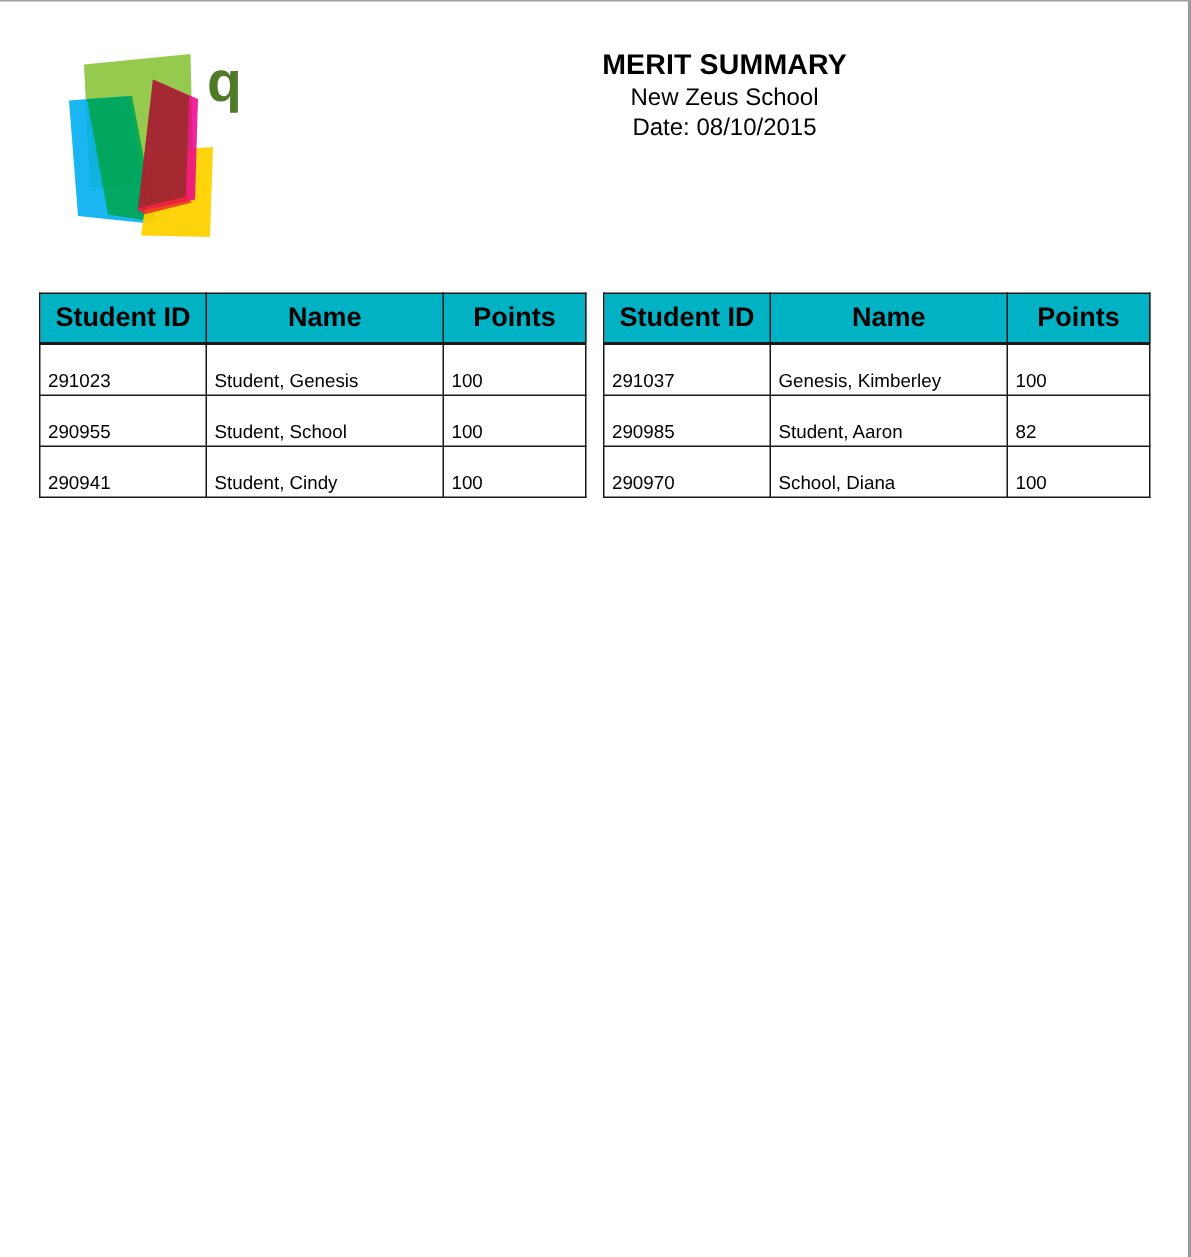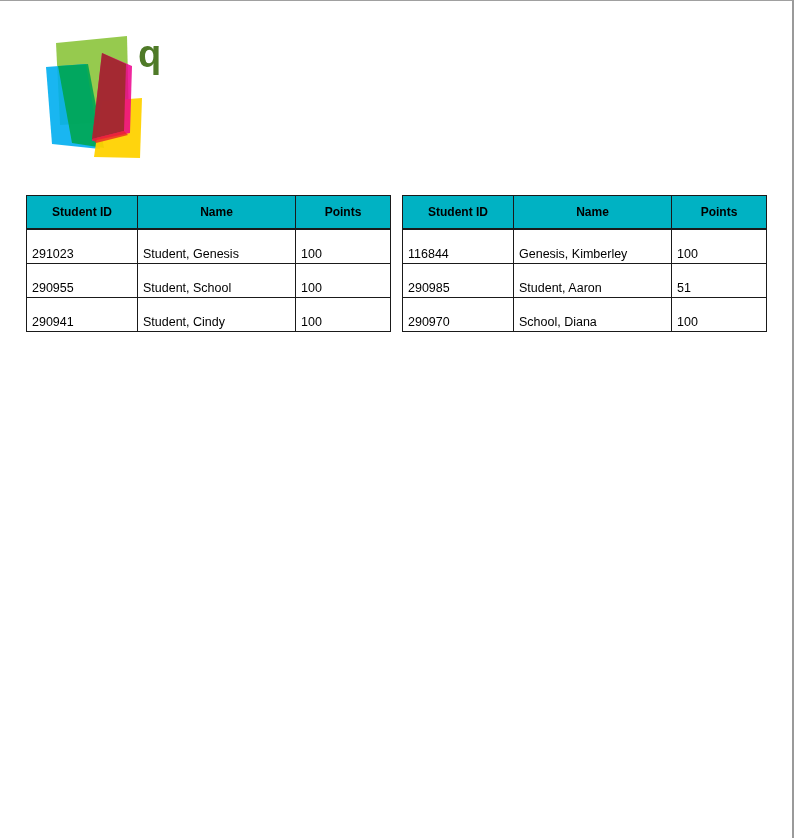--- a/index.html
+++ b/index.html
@@ -14,21 +14,21 @@
     .header { position: absolute; left: 340px; top: 32px; width: 286px; text-align: center; }
     .title { font-weight: bold; font-size: 19px; line-height: 22px; letter-spacing: 0.1px; }
     .subtitle { font-size: 16px; line-height: 20px; margin-top: 1px; }
     .date { font-size: 16px; line-height: 20px; }
 
     table.grid {
       position: absolute; border-collapse: collapse;
       font-size: 12.5px; table-layout: fixed;
     }
     table.grid th {
-      background: #00b2c3; font-weight: bold; font-size: 12px;
+      background: #00b2c3; font-weight: bold; font-size: 18px;
       height: 33px; border: 1.5px solid #1a1a1a; text-align: center;
       border-bottom: 2.5px solid #1a1a1a;
     }
     table.grid td {
       height: 20px; border: 1.5px solid #1a1a1a; padding: 16px 4px 0 5px;
       font-size: 12.5px; line-height: 17px; vertical-align: middle;
       white-space: nowrap;
     }
     #table-left { left: 26px; top: 194px; width: 364px; }
     #table-right { left: 402px; top: 194px; width: 365px; }
@@ -45,20 +45,25 @@
     <polygon points="12,12 83,5 85,90 16,94" fill="#8dc63f" opacity="0.92"></polygon>
     <polygon points="2,36 42,33 56,118 8,113" fill="#00aeef" opacity="0.9"></polygon>
     <polygon points="14,35 44,33 60,117 28,112" fill="#00a651" opacity="0.9"></polygon>
     <polygon points="58,70 98,67 96,127 50,126" fill="#ffd200" opacity="0.95"></polygon>
     <polygon points="58,22 88,35 86,102 48,110" fill="#ec008c" opacity="0.85"></polygon>
     <polygon points="58,22 82,33 80,100 48,108" fill="#9e2a2b" opacity="0.92"></polygon>
     <polygon points="48,108 80,100 84,104 52,112" fill="#e8262a" opacity="0.8"></polygon>
     <text x="94" y="36" font-family="Liberation Sans, sans-serif" font-weight="bold" font-size="38" fill="#4f7a28">q</text>
   </svg>
 
+  <div class="header">
+    <div class="title">MERIT SUMMARY</div>
+    <div class="subtitle">New Zeus School</div>
+    <div class="date">Date: 08/10/2015</div>
+  </div>
 
   <table class="grid" id="table-left">
     <colgroup>
         <col class="c-id">
         <col class="c-name">
         <col class="c-pts">
       </colgroup>
     <thead>
       <tr>
         <th>Student ID</th>
@@ -93,28 +98,28 @@
       </colgroup>
     <thead>
       <tr>
         <th>Student ID</th>
         <th>Name</th>
         <th>Points</th>
       </tr>
     </thead>
     <tbody>
       <tr>
-        <td>116844</td>
+        <td>291037</td>
         <td>Genesis, Kimberley</td>
         <td>100</td>
       </tr>
       <tr>
         <td>290985</td>
         <td>Student, Aaron</td>
-        <td>51</td>
+        <td>82</td>
       </tr>
       <tr>
         <td>290970</td>
         <td>School, Diana</td>
         <td>100</td>
       </tr>
     </tbody>
   </table>
 
 </div>

